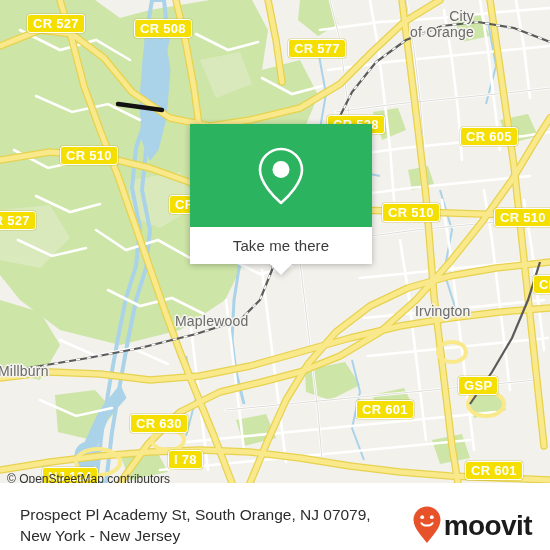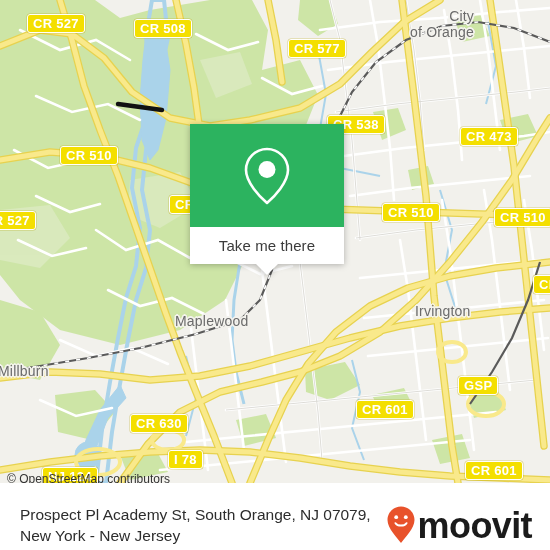--- a/index.html
+++ b/index.html
@@ -65,21 +65,21 @@
     padding: 2px 5px 2px 5px;
     white-space: nowrap;
     box-shadow: 0 0 0 0.5px rgba(180,160,0,.45);
   }
 
   
   #popup {
     position: absolute;
     left: 190px;
     top: 124px;
-    width: 154px;
+    width: 182px;
     filter: drop-shadow(0 1px 3px rgba(0,0,0,.28));
   }
   #popup-head {
     background: #2CB35F;
     height: 103px;
     display: flex;
     align-items: center;
     justify-content: center;
   }
   #popup-foot {
@@ -139,21 +139,21 @@
     color: #2d2d2d;
     max-width: 400px;
   }
   #footer-logo {
     display: flex;
     align-items: center;
     gap: 2px;
   }
   #moovit-wordmark {
     font-family: "Liberation Sans", sans-serif;
-    font-size: 36px;
+    font-size: 28px;
     font-weight: bold;
     color: #1b1b1b;
     letter-spacing: -0.6px;
     line-height: 31px;
   }
 </style>
 </head>
 <body>
 
 <div id="app">
@@ -340,21 +340,21 @@
 
     <div class="place-label two-line" style="left:410px; top:8px;">City<br>of Orange</div>
     <div class="place-label" style="left:415px; top:303px;">Irvington</div>
     <div class="place-label" style="left:175px; top:313px;">Maplewood</div>
     <div class="place-label" style="left:-2px; top:363px;">Millburn</div>
 
     <span class="shield" style="left:27px;  top:14px;">CR 527</span>
     <span class="shield" style="left:134px; top:19px;">CR 508</span>
     <span class="shield" style="left:288px; top:39px;">CR 577</span>
     <span class="shield" style="left:327px; top:115px;">CR 538</span>
-    <span class="shield" style="left:460px; top:127px;">CR 473</span>
+    <span class="shield" style="left:460px; top:127px;">CR 605</span>
     <span class="shield" style="left:60px;  top:146px;">CR 510</span>
     <span class="shield" style="left:382px; top:203px;">CR 510</span>
     <span class="shield" style="left:494px; top:208px;">CR 510</span>
     <span class="shield" style="left:-22px; top:211px;">CR 527</span>
     <span class="shield" style="left:169px; top:195px;">CR 510</span>
     <span class="shield" style="left:533px; top:275px;">CR 601</span>
     <span class="shield" style="left:130px; top:368px;margin-top:46px;">CR 630</span>
     <span class="shield" style="left:458px; top:376px;">GSP</span>
     <span class="shield" style="left:356px; top:400px;">CR 601</span>
     <span class="shield" style="left:168px; top:450px;">I 78</span>

